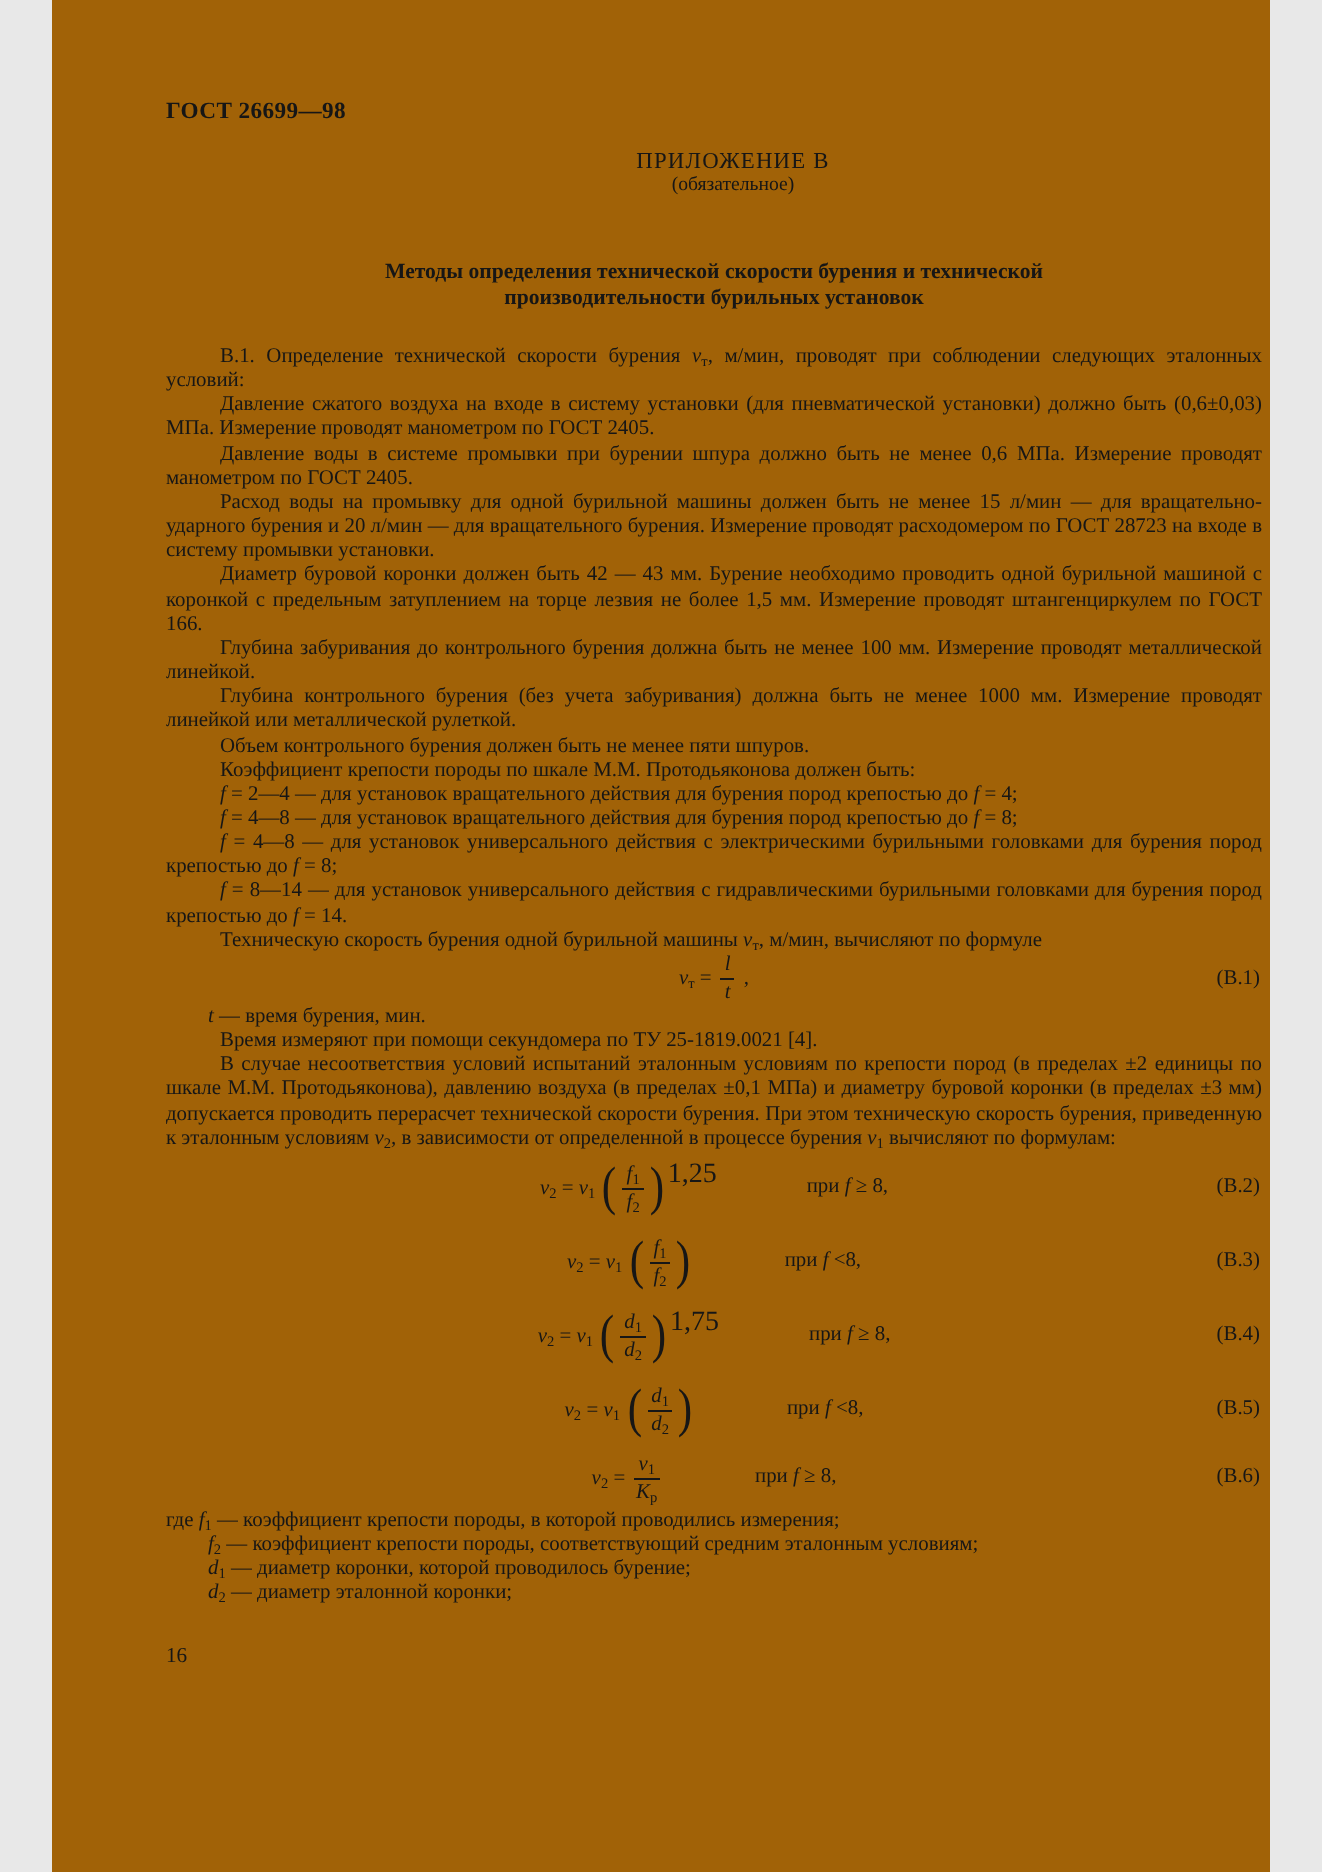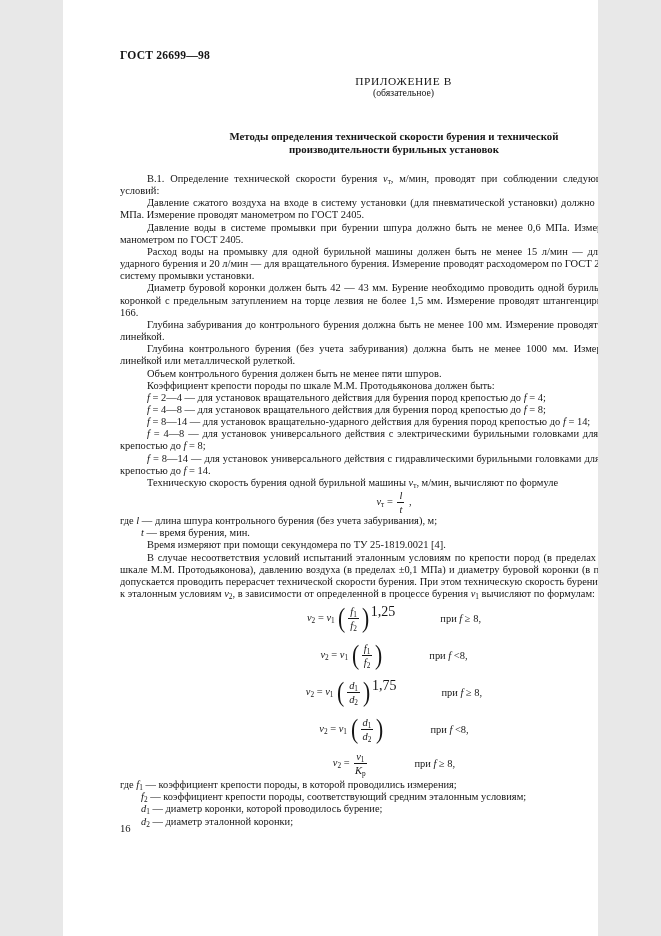--- a/index.html
+++ b/index.html
@@ -1,18 +1,18 @@
 <!DOCTYPE html>
 <html><head>
 <meta charset="utf-8">
 <style>
   * { margin:0; padding:0; box-sizing:border-box; }
   html,body { background:#e8e8e8; }
   .page {
-    position:relative; width:535px; height:936px; background:#ffffff;
+    position:relative; width:609px; height:936px; background:#a16207;
     font-family:"Liberation Serif","DejaVu Serif",serif; color:#161616;
     margin:0 auto; overflow:hidden;
   }
   .doc-header {
     position:absolute; left:57px; top:49px;
     font-weight:bold; font-size:11.6px; letter-spacing:0.2px;
   }
   .appendix { position:absolute; left:0; top:75px; width:661px; text-align:center;padding-left:20px; }
   .appendix-title { font-size:11.4px; letter-spacing:0.6px; }
   .appendix-sub { font-size:9.8px;font-family:Liberation Serif, serif; }
@@ -75,32 +75,30 @@
       <div class="para p">Давление сжатого воздуха на входе в систему установки (для пневматической установки) должно быть (0,6±0,03) МПа. Измерение проводят манометром по ГОСТ 2405.</div>
       <div class="para p">Давление воды в системе промывки при бурении шпура должно быть не менее 0,6 МПа. Измерение проводят манометром по ГОСТ 2405.</div>
       <div class="para p">Расход воды на промывку для одной бурильной машины должен быть не менее 15 л/мин — для вращательно-ударного бурения и 20 л/мин — для вращательного бурения. Измерение проводят расходомером по ГОСТ 28723 на входе в систему промывки установки.</div>
       <div class="para p">Диаметр буровой коронки должен быть 42 — 43 мм. Бурение необходимо проводить одной бурильной машиной с коронкой с предельным затуплением на торце лезвия не более 1,5 мм. Измерение проводят штангенциркулем по ГОСТ 166.</div>
       <div class="para p">Глубина забуривания до контрольного бурения должна быть не менее 100 мм. Измерение проводят металлической линейкой.</div>
       <div class="para p">Глубина контрольного бурения (без учета забуривания) должна быть не менее 1000 мм. Измерение проводят линейкой или металлической рулеткой.</div>
       <div class="para p">Объем контрольного бурения должен быть не менее пяти шпуров.</div>
       <div class="para p">Коэффициент крепости породы по шкале М.М. Протодьяконова должен быть:</div>
       <div class="para p"><i>f</i> = 2—4 — для установок вращательного действия для бурения пород крепостью до <i>f</i> = 4;</div>
       <div class="para p"><i>f</i> = 4—8 — для установок вращательного действия для бурения пород крепостью до <i>f</i> = 8;</div>
-      <div class="para p"><i>f</i> = 8—14 — для установок вращательно-ударного действия для бурения пород крепостью до <i>f</i> = 14;</div>
       <div class="para p"><i>f</i> = 4—8 — для установок универсального действия с электрическими бурильными головками для бурения пород крепостью до <i>f</i> = 8;</div>
       <div class="para p"><i>f</i> = 8—14 — для установок универсального действия с гидравлическими бурильными головками для бурения пород крепостью до <i>f</i> = 14.</div>
       <div class="para p">Техническую скорость бурения одной бурильной машины <i>v</i><sub>т</sub>, м/мин, вычисляют по формуле</div>
       <div class="formula-row small">
         <span class="f-body"><i>v</i><sub>т</sub> = <span class="frac">
             <span class="num"><i>l</i></span>
             <span class="den"><i>t</i></span>
           </span> ,</span>
         <span class="f-label">(В.1)</span>
       </div>
-      <div class="para where">где <i>l</i> — длина шпура контрольного бурения (без учета забуривания), м;</div>
       <div class="para where_item"><i>t</i> — время бурения, мин.</div>
       <div class="para p">Время измеряют при помощи секундомера по ТУ 25-1819.0021 [4].</div>
       <div class="para p">В случае несоответствия условий испытаний эталонным условиям по крепости пород (в пределах ±2 единицы по шкале М.М. Протодьяконова), давлению воздуха (в пределах ±0,1 МПа) и диаметру буровой коронки (в пределах ±3 мм) допускается проводить перерасчет технической скорости бурения. При этом техническую скорость бурения, приведенную к эталонным условиям <i>v</i><sub>2</sub>, в зависимости от определенной в процессе бурения <i>v</i><sub>1</sub> вычисляют по формулам:</div>
       <div class="formula-row tall">
         <span class="f-body"><i>v</i><sub>2</sub> = <i>v</i><sub>1</sub> <span class="paren">(</span><span class="frac">
             <span class="num"><i>f</i><sub>1</sub></span>
             <span class="den"><i>f</i><sub>2</sub></span>
           </span><span class="paren">)</span><sup class="exp">1,25</sup></span>
         <span class="f-cond">при <i>f</i> ≥ 8,</span>
         <span class="f-label">(В.2)</span>

